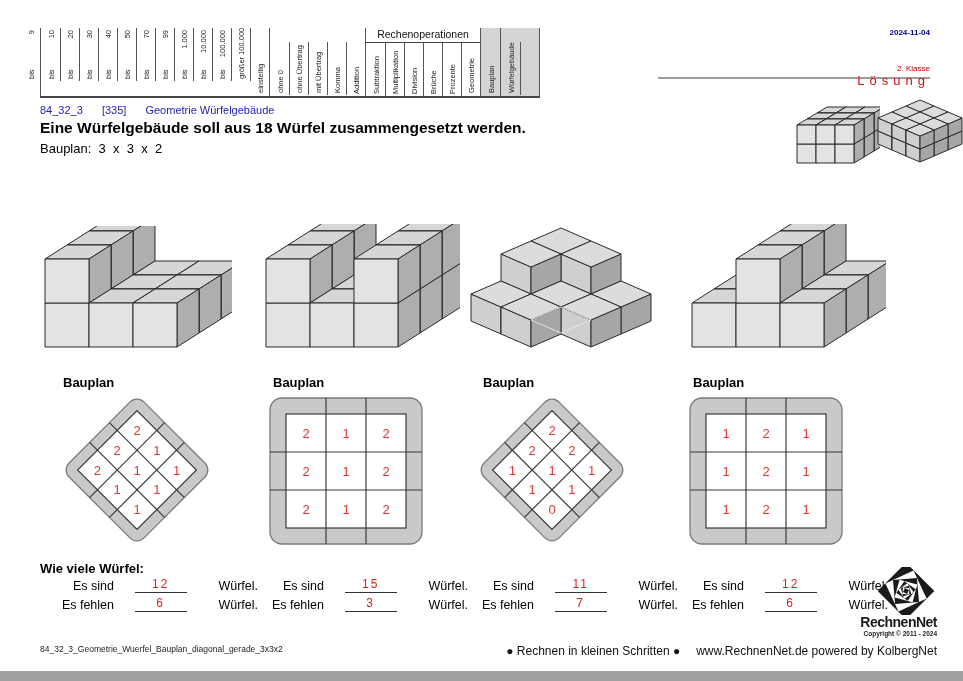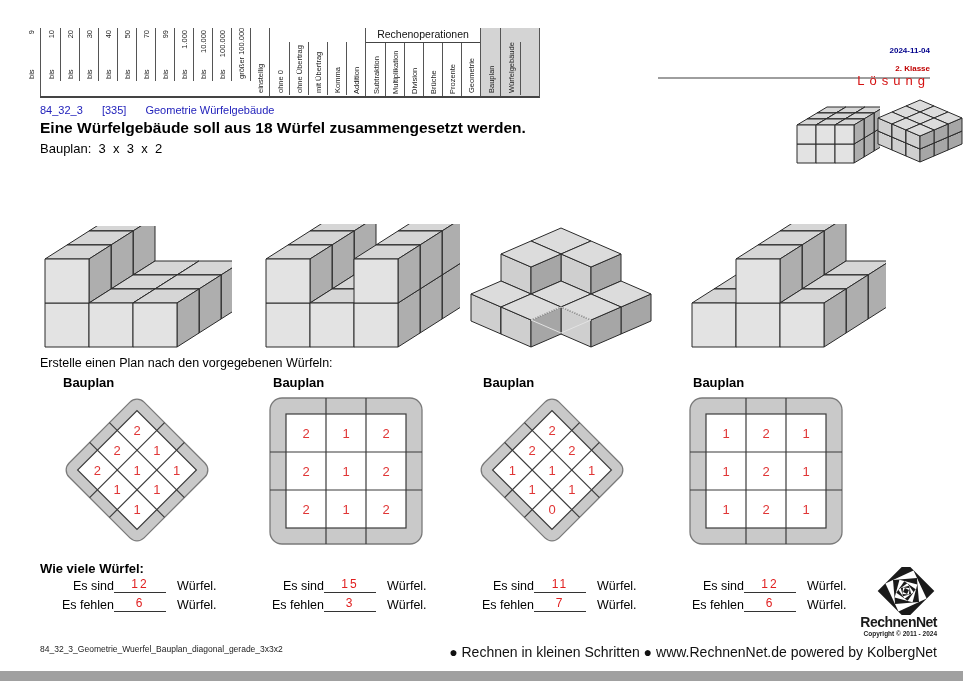--- a/index.html
+++ b/index.html
@@ -14,42 +14,42 @@
   .ht-gl{height:14px;font-size:10.5px;line-height:13px;text-align:center;white-space:nowrap;}
   .ht-gl.uline{border-bottom:1px solid #444;}
   .ht-cols{display:flex;height:53px;}
   .ht-col{width:19px;position:relative;box-sizing:border-box;}
   .ht-col + .ht-col{border-left:1px solid #555;}
   .vt{position:absolute;left:0;bottom:0;width:53px;height:19px;transform-origin:left bottom;
       transform:rotate(-90deg);display:flex;align-items:center;font-size:7.5px;line-height:19px;
       box-sizing:border-box;padding:0 2px;white-space:nowrap;justify-content:flex-start;color:#222;}
   .vt.sp{justify-content:space-between;}
   
-  .date{position:absolute;right:33px;top:46px;font-size:8px;font-weight:bold;color:#00008b;}
-  .klasse{position:absolute;right:33px;top:64px;font-size:8px;font-weight:bold;color:#c00000;}
+  .date{position:absolute;right:33px;top:28px;font-size:8px;font-weight:bold;color:#00008b;}
+  .klasse{position:absolute;right:33px;top:64px;font-size:8px;font-weight:normal;color:#c00000;}
   .hdr-hr{position:absolute;left:658px;top:77px;width:272px;height:2px;background:#9e9e9e;}
   .loesung{position:absolute;right:33px;top:73px;font-size:13px;font-weight:normal;color:#d51111;letter-spacing:5px;}
   
   .codeline{position:absolute;left:40px;top:104px;font-size:11px;color:#2222bb;}
   .codeline span{margin-right:16px;}
   .heading{position:absolute;left:40px;top:119px;font-size:15.5px;font-weight:bold;color:#000;}
   .spec{position:absolute;left:40px;top:141px;font-size:13px;white-space:pre;color:#000;}
   .instr{position:absolute;left:40px;top:356px;font-size:12.5px;color:#000;}
   .plabel{position:absolute;top:375px;font-size:13px;font-weight:bold;color:#000;}
   .wieviele{position:absolute;left:40px;top:561px;font-size:13px;font-weight:bold;color:#000;}
   
   .ans{position:absolute;top:574px;width:210px;font-size:12.5px;color:#000;}
-  .ans-row{display:flex;align-items:flex-end;height:19px;}
+  .ans-row{display:flex;align-items:flex-end;height:19px;justify-content:space-between;}
   .ans-label{width:66px;text-align:right;}
   .ans-blank{width:52px;border-bottom:1px solid #333;text-align:center;color:#e02020;
              letter-spacing:2px;font-size:12px;line-height:15px;}
   .ans-unit{margin-left:11px;}
   
   .foot-left{position:absolute;left:40px;top:644px;font-size:8.5px;color:#222;text-align:right;}
-  .foot-right{position:absolute;right:26px;top:644px;display:flex;gap:4px;font-size:14px;color:#111;justify-content:center;}
+  .foot-right{position:absolute;right:26px;top:644px;display:flex;gap:16px;font-size:12px;color:#111;justify-content:center;}
   .logo-title{position:absolute;right:26px;top:614px;font-size:14px;font-weight:bold;color:#1a1a1a;letter-spacing:-0.5px;}
   .logo-copy{position:absolute;right:26px;top:630px;font-size:6.5px;font-weight:bold;color:#1a1a1a;}
   .bottom-bar{position:absolute;left:0;top:671px;width:963px;height:10px;background:#a0a0a0;}
 </style>
 </head>
 <body>
 
 <div class="page">
 
   <div class="ht" id="headerTable">
@@ -499,21 +499,20 @@
       <polygon points="94,123 116,109 116,65 94,79" fill="#aeaeae" stroke="#2b2b2b" stroke-width="1" stroke-linejoin="round"></polygon>
       <polygon points="50,123 94,123 94,79 50,79" fill="#e3e3e3" stroke="#2b2b2b" stroke-width="1" stroke-linejoin="round"></polygon>
       <polygon points="50,35 94,35 116,21 72,21" fill="#d6d6d6" stroke="#2b2b2b" stroke-width="1" stroke-linejoin="round"></polygon>
       <polygon points="94,79 116,65 116,21 94,35" fill="#aeaeae" stroke="#2b2b2b" stroke-width="1" stroke-linejoin="round"></polygon>
       <polygon points="50,79 94,79 94,35 50,35" fill="#e3e3e3" stroke="#2b2b2b" stroke-width="1" stroke-linejoin="round"></polygon>
       <polygon points="94,79 138,79 160,65 116,65" fill="#d6d6d6" stroke="#2b2b2b" stroke-width="1" stroke-linejoin="round"></polygon>
       <polygon points="138,123 160,109 160,65 138,79" fill="#aeaeae" stroke="#2b2b2b" stroke-width="1" stroke-linejoin="round"></polygon>
       <polygon points="94,123 138,123 138,79 94,79" fill="#e3e3e3" stroke="#2b2b2b" stroke-width="1" stroke-linejoin="round"></polygon>
     </svg>
 
-  <div class="instr">Erstelle einen Plan nach den vorgegebenen Würfeln:</div>
 
   <div class="plabel" style="left:63px">Bauplan</div>
   <div class="plabel" style="left:273px">Bauplan</div>
   <div class="plabel" style="left:483px">Bauplan</div>
   <div class="plabel" style="left:693px">Bauplan</div>
 
   <svg class="abs" id="plan0" style="left:55px;top:393px" width="165" height="160" viewBox="0 0 165 160">
       <g transform="rotate(45 82 77)">
         <rect x="29" y="24" width="106" height="106" rx="10" ry="10" fill="#c9c9c9" stroke="#7a7a7a" stroke-width="1.3"></rect>
         <rect x="40" y="35" width="84" height="84" fill="#ffffff" stroke="#3b3b3b" stroke-width="1.2"></rect>

